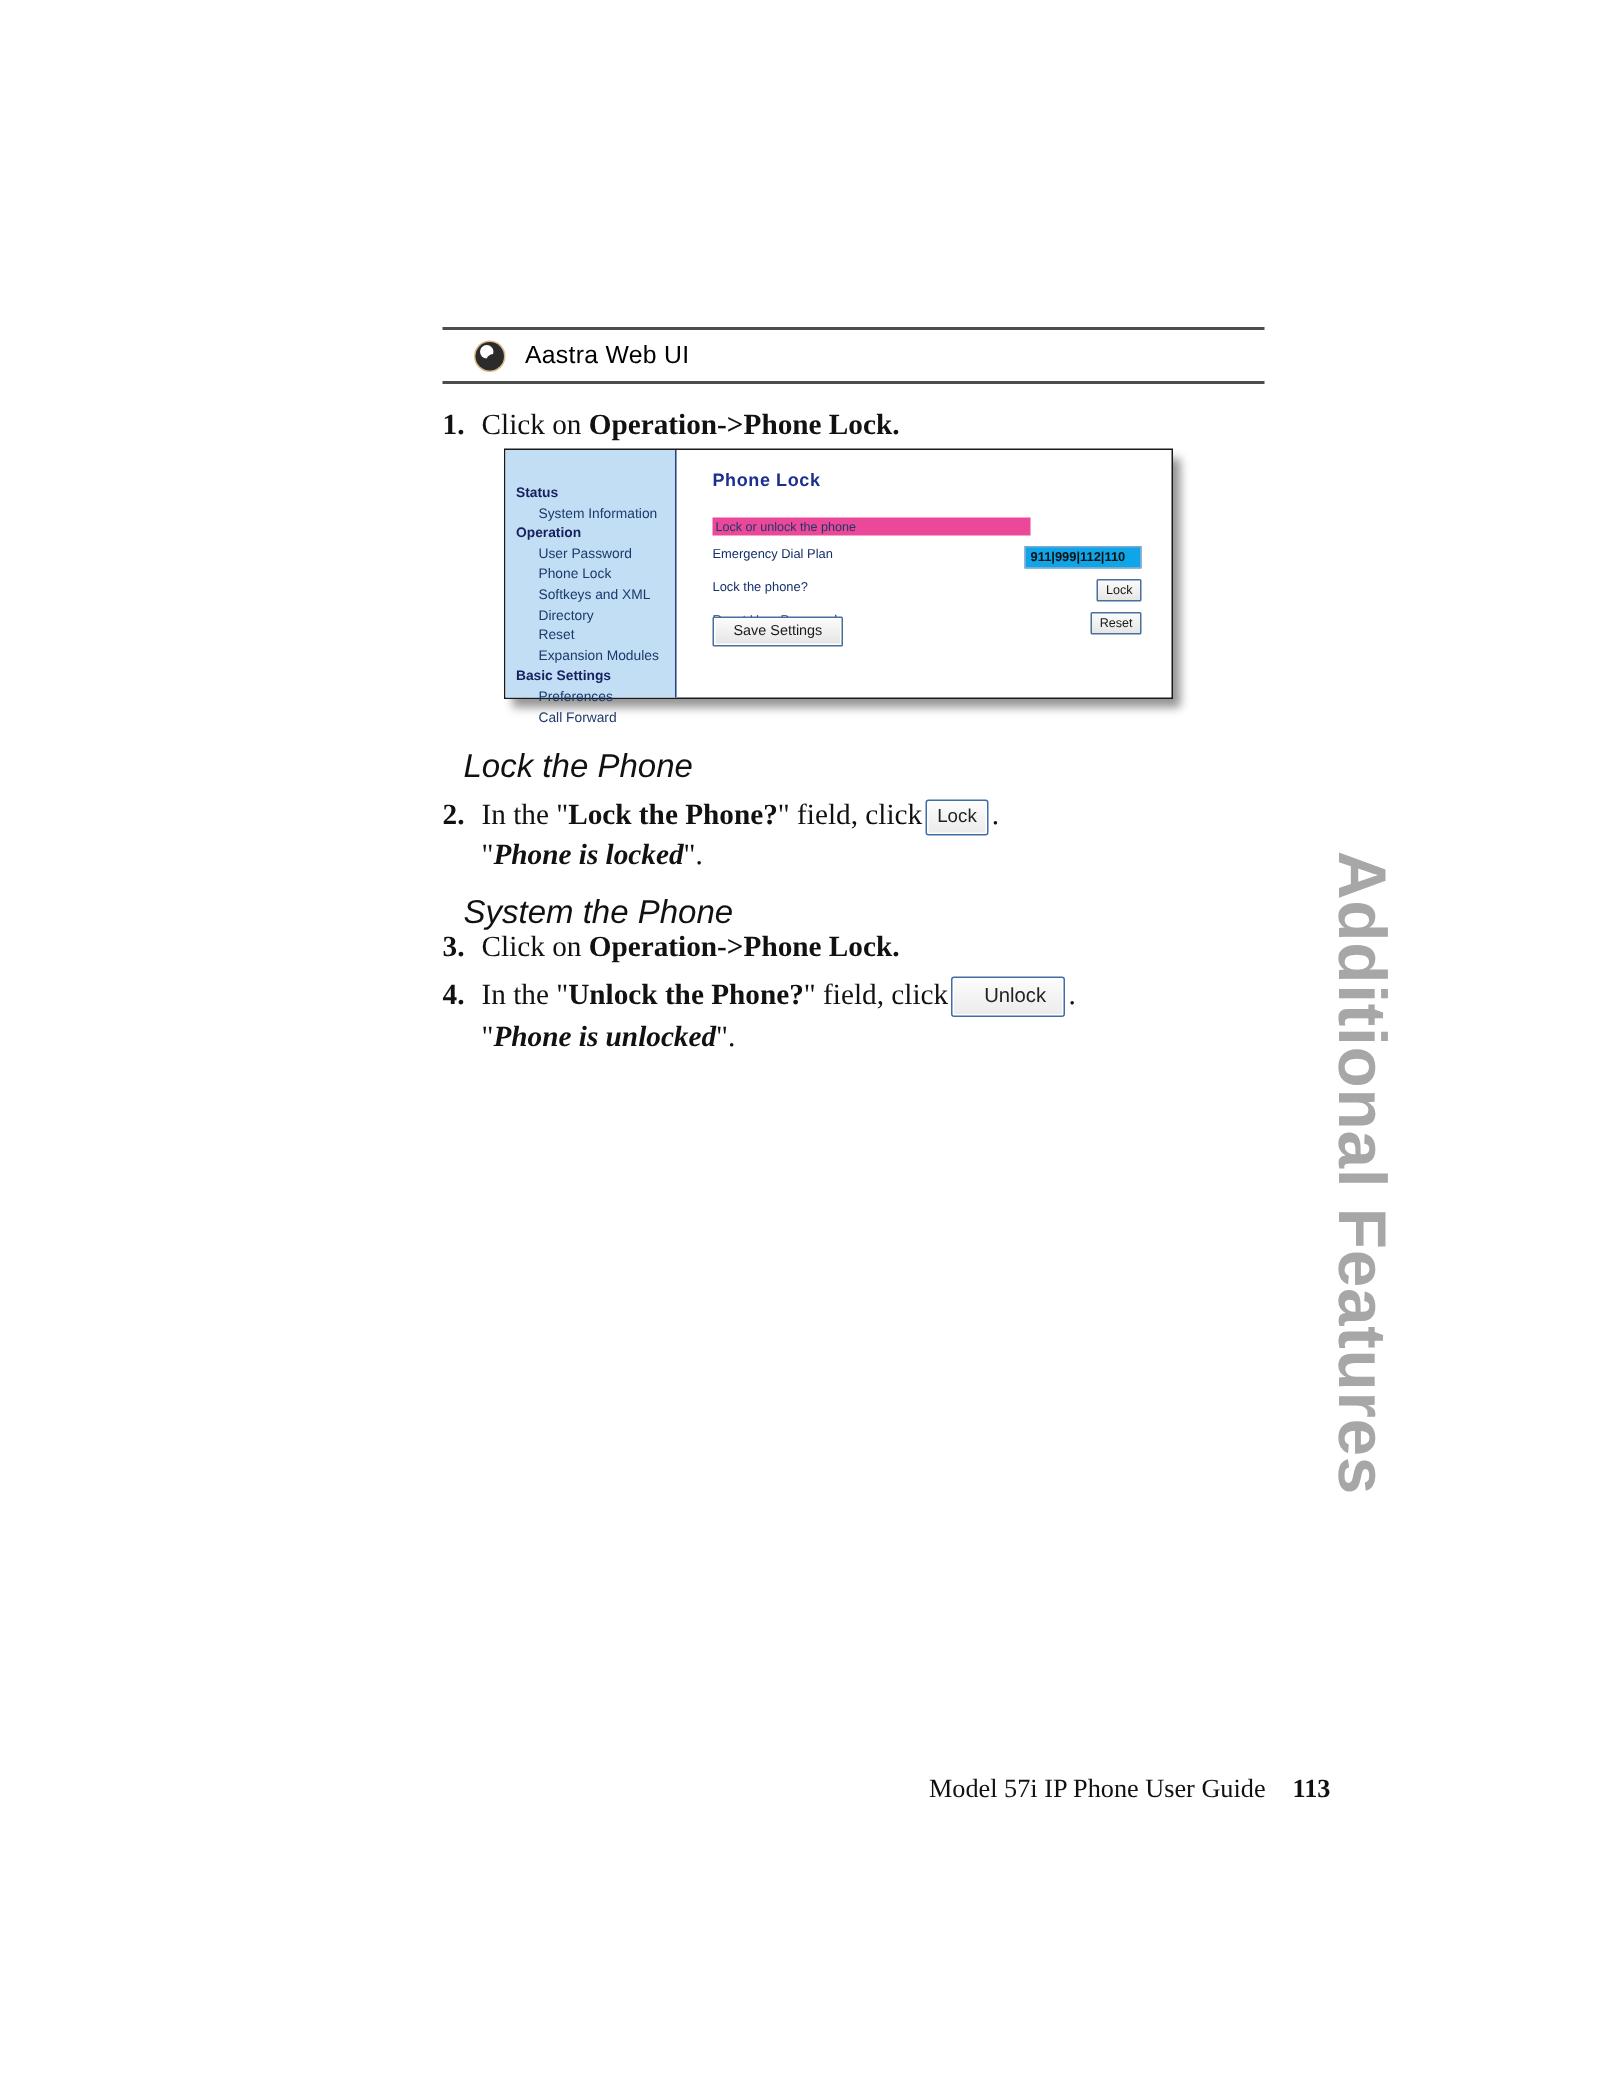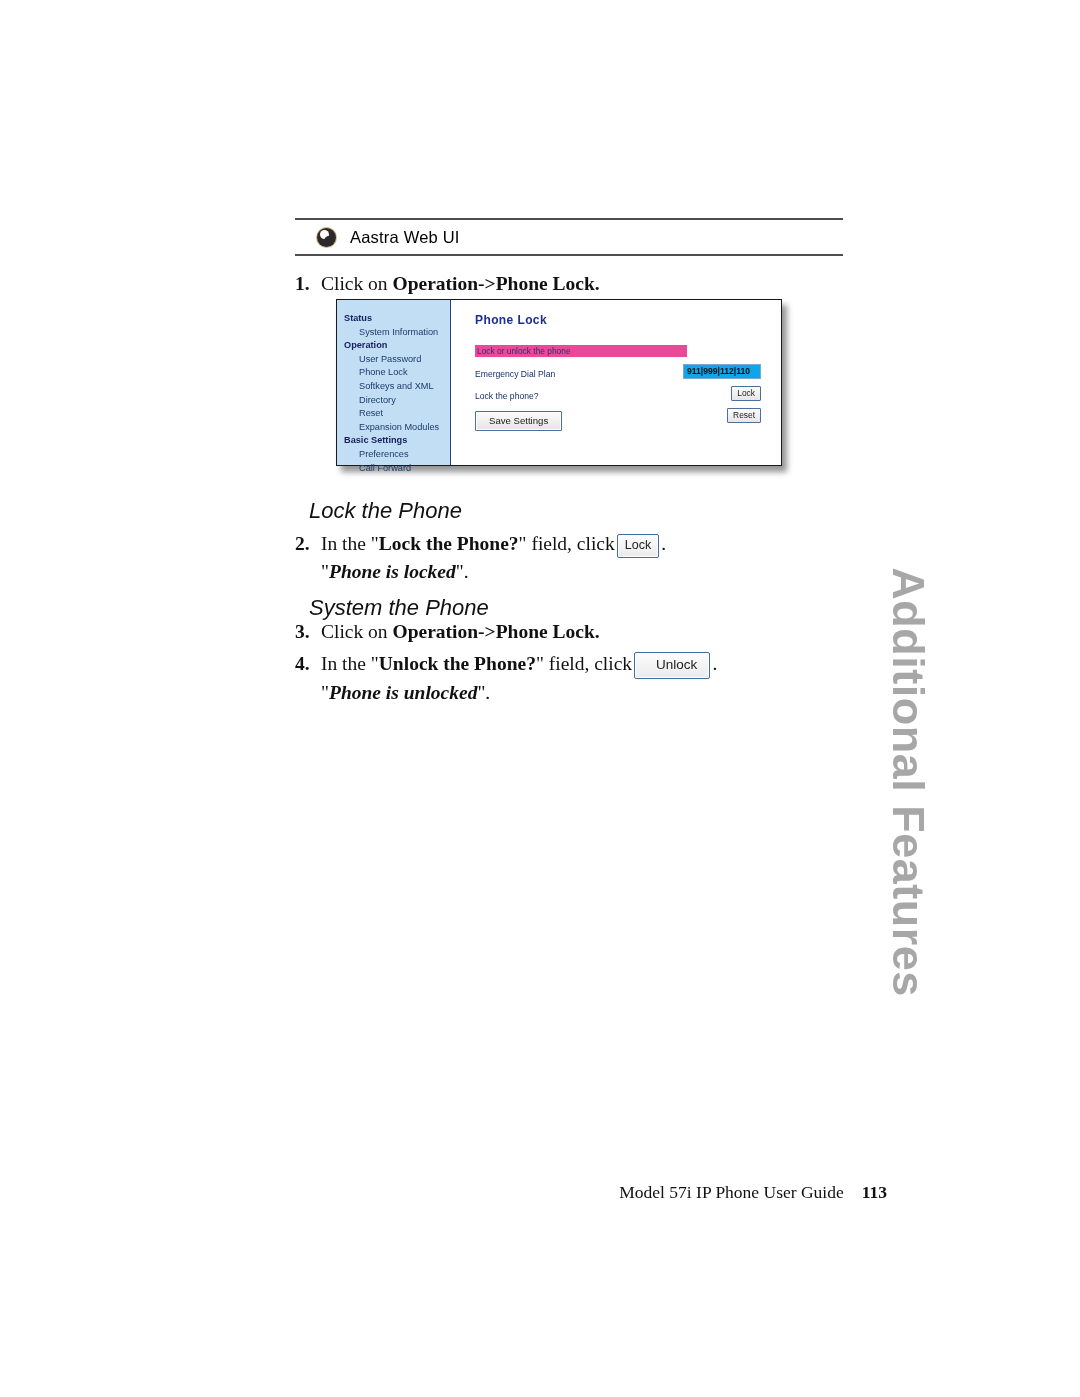--- a/index.html
+++ b/index.html
@@ -154,21 +154,21 @@
     display: flex;
     box-shadow: 5px 6px 6px rgba(0,0,0,0.42);
     font-family: "Liberation Sans", sans-serif;
   }
   .shot-nav {
     width: 114px;
     flex: none;
     background: #c2def5;
     border-right: 1px solid #2b3f87;
     box-sizing: border-box;
-    padding: 12px 0 0 0;
+    padding: 22px 0 0 0;
   }
   .nav-group {
     font-size: 9.2px;
     font-weight: bold;
     color: #16205e;
     padding: 0 0 0 7px;
     line-height: 13.6px;
     white-space: nowrap;
   }
   .nav-item {
@@ -197,21 +197,21 @@
     height: 12px;
     font-size: 8.4px;
     color: #1b3a6b;
     line-height: 12px;
     padding-left: 2px;
     box-sizing: border-box;
     white-space: nowrap;
   }
   .frow {
     display: flex;
-    align-items: flex-end;
+    align-items: flex-start;
     width: 286px;
     margin-top: 7px;
     height: 15px;
   }
   .flabel {
     font-size: 8.6px;
     color: #16306b;
     flex: 1;
     white-space: nowrap;
   }

